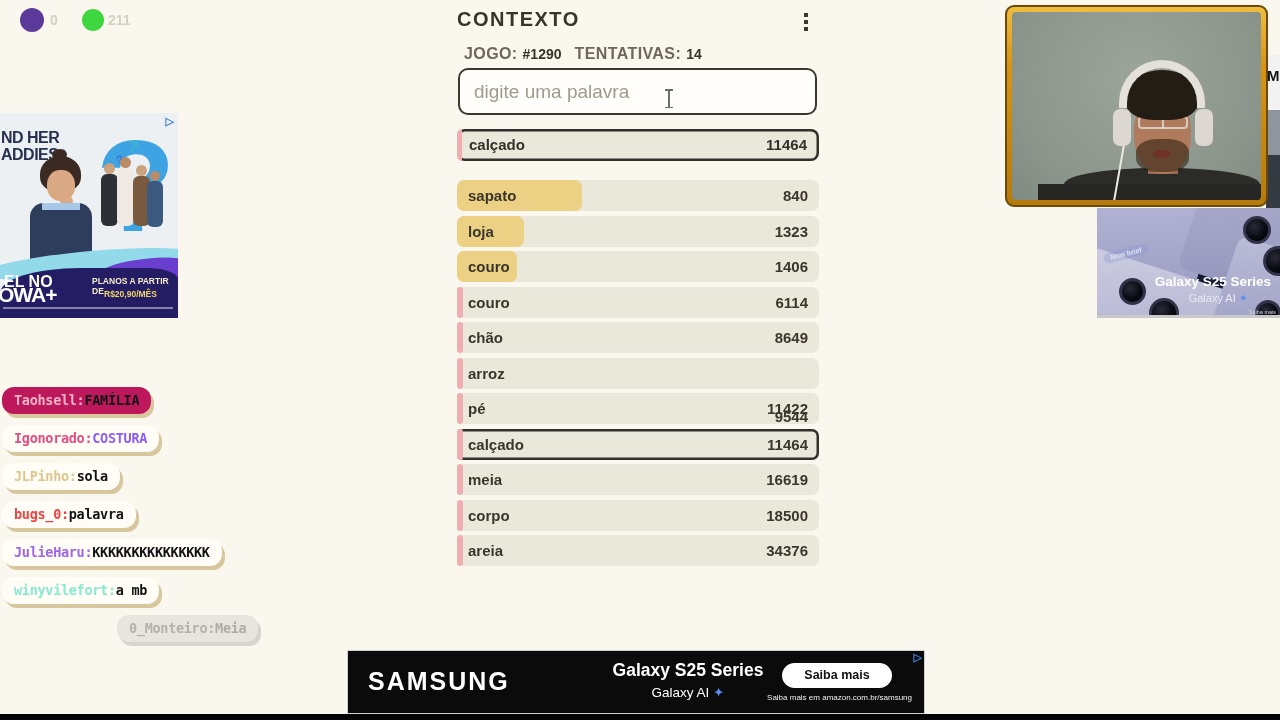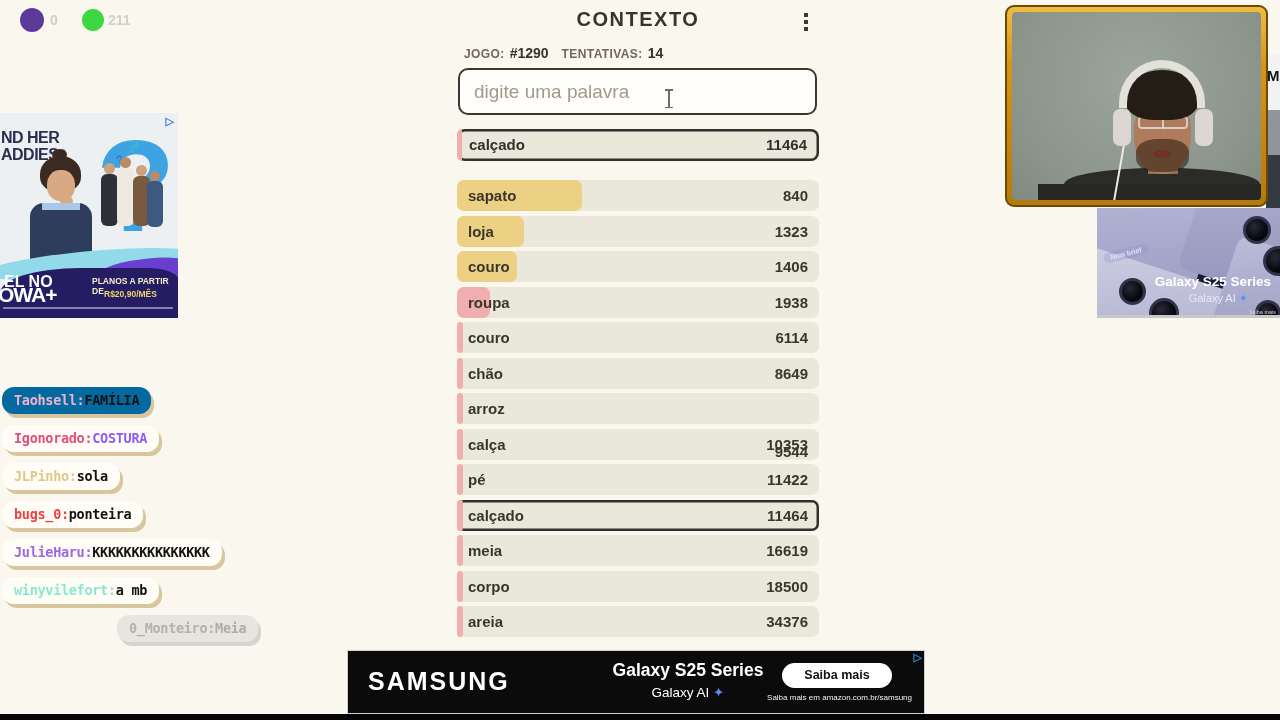--- a/index.html
+++ b/index.html
@@ -5,27 +5,27 @@
   html,body{margin:0;padding:0;background:#ffffff;}
   .stage{position:relative;width:1280px;height:720px;background:#faf7ef;overflow:hidden;
          font-family:"Liberation Sans",sans-serif;}
   .abs{position:absolute;}
 
   
   .dot{border-radius:50%;}
   .counter-num{font-weight:700;font-size:14px;color:rgba(205,201,190,0.85);}
 
   
-  .game-title{left:457px;top:8px;width:362px;text-align:center;font-size:20px;font-weight:800;
+  .game-title{left:457px;top:8px;width:362px;font-size:20px;font-weight:800;
               letter-spacing:1.5px;color:#38342c;}
   .kebab{left:799px;top:13px;width:14px;height:18px;display:flex;flex-direction:column;
          align-items:center;justify-content:space-between;cursor:pointer;}
   .kebab i{width:4px;height:4px;background:#3c3official;background:#3c382f;display:block;}
   .meta{left:464px;top:45px;display:flex;align-items:baseline;gap:5px;}
-  .meta .lbl{font-size:12px;font-weight:700;color:#6f6858;letter-spacing:.4px;}
+  .meta .lbl{font-size:16px;font-weight:700;color:#6f6858;letter-spacing:.4px;}
   .meta .val{font-size:14px;font-weight:800;color:#38342c;margin-right:8px;}
   .word-input{left:458px;top:68px;width:359px;height:47px;box-sizing:border-box;
               border:2px solid #3c382f;border-radius:10px;background:#fffefb;
               font-family:"Liberation Sans",sans-serif;font-size:19px;color:#3c382f;
               padding:0 14px;outline:none;}
   .word-input::placeholder{color:#a19a8c;}
   .ibeam{left:664px;top:89px;width:10px;height:19px;}
   .ibeam i{position:absolute;background:#6d6d6d;}
   .ibeam .v{left:4px;top:1px;width:1.5px;height:17px;}
   .ibeam .t{left:1px;top:0;width:8px;height:1.5px;}
@@ -221,49 +221,39 @@
         <span class="word" style="font-weight: 600;">loja</span>
         <span class="rank" style="font-weight: 600;">1323</span>
       </div>
 
       <div class="guess-row" style="--ring: transparent;">
         <i class="bar" style="width: 16.5%; background: rgb(236, 208, 131);"></i>
         <span class="word" style="font-weight: 600;">couro</span>
         <span class="rank" style="font-weight: 600;">1406</span>
       </div>
 
-      <div class="guess-row" style="--ring: transparent;">
-        <i class="bar" style="width: 9%; background: rgb(241, 174, 176);"></i>
-        <span class="word" style="font-weight: 600;">roupa</span>
-        <span class="rank" style="font-weight: 600;">1938</span>
-      </div>
 
       <div class="guess-row" style="--ring: transparent;">
         <i class="bar" style="width: 1.6%; background: rgb(241, 174, 176);"></i>
         <span class="word" style="font-weight: 600;">couro</span>
         <span class="rank" style="font-weight: 600;">6114</span>
       </div>
 
       <div class="guess-row" style="--ring: transparent;">
         <i class="bar" style="width: 1.6%; background: rgb(241, 174, 176);"></i>
         <span class="word" style="font-weight: 600; text-align: right;">chão</span>
         <span class="rank" style="font-weight: 600;">8649</span>
       </div>
 
       <div class="guess-row" style="--ring: transparent;">
         <i class="bar" style="width: 1.6%; background: rgb(241, 174, 176);"></i>
         <span class="word" style="font-weight: 600;">arroz</span>
         <span class="rank" style="font-weight: 600; margin-top: 43px;">9544</span>
       </div>
 
-      <div class="guess-row" style="--ring: transparent;">
-        <i class="bar" style="width: 1.6%; background: rgb(241, 174, 176);"></i>
-        <span class="word" style="font-weight: 600;">calça</span>
-        <span class="rank" style="font-weight: 600;">10353</span>
-      </div>
 
       <div class="guess-row" style="--ring: transparent;">
         <i class="bar" style="width: 1.6%; background: rgb(241, 174, 176);"></i>
         <span class="word" style="font-weight: 600;">pé</span>
         <span class="rank" style="font-weight: 600;">11422</span>
       </div>
 
       <div class="guess-row" style="--ring: #32302a;">
         <i class="bar" style="width: 1.6%; background: rgb(241, 174, 176);"></i>
         <span class="word" style="font-weight: 800;">calçado</span>
@@ -284,38 +274,38 @@
 
       <div class="guess-row" style="--ring: transparent;">
         <i class="bar" style="width: 1.6%; background: rgb(241, 174, 176);"></i>
         <span class="word" style="font-weight: 600;">areia</span>
         <span class="rank" style="font-weight: 600;">34376</span>
       </div>
     </div>
 
   <div class="abs chat">
 
-      <div class="bubble" style="background: #0369a1; border: rgb(138, 120, 80); box-shadow: rgb(216, 199, 158) 3px 4px 0px; margin-left: 0px;">
+      <div class="bubble" style="background: #be185d; border: rgb(138, 120, 80); box-shadow: rgb(216, 199, 158) 3px 4px 0px; margin-left: 0px;">
         <span style="color: rgb(242, 179, 198);">Taohsell:</span>
         <span style="color: rgb(18, 18, 18);">FAMÍLIA</span>
       </div>
 
       <div class="bubble" style="background: rgb(255, 253, 246); border: rgb(138, 120, 80); box-shadow: rgb(216, 199, 158) 3px 4px 0px; margin-left: 0px;">
         <span style="color: rgb(227, 79, 128);">Igonorado:</span>
         <span style="color: #8b5cf6;">COSTURA</span>
       </div>
 
       <div class="bubble" style="background: rgb(255, 253, 246); border: rgb(138, 120, 80); box-shadow: rgb(216, 199, 158) 3px 4px 0px; margin-left: 0px;">
         <span style="color: rgb(220, 200, 142);">JLPinho:</span>
         <span style="color: rgb(18, 18, 18);">sola</span>
       </div>
 
       <div class="bubble" style="background: rgb(255, 253, 246); border: rgb(138, 120, 80); box-shadow: rgb(216, 199, 158) 3px 4px 0px; margin-left: 0px;">
         <span style="color: #ef4444;">bugs_0:</span>
-        <span style="color: rgb(18, 18, 18);">ponteira</span>
+        <span style="color: rgb(18, 18, 18);">palavra</span>
       </div>
 
       <div class="bubble" style="background: rgb(255, 253, 246); border: rgb(138, 120, 80); box-shadow: rgb(216, 199, 158) 3px 4px 0px; margin-left: 0px;">
         <span style="color: rgb(157, 102, 227);">JulieHaru:</span>
         <span style="color: rgb(18, 18, 18);">KKKKKKKKKKKKKKK</span>
       </div>
 
       <div class="bubble" style="background: rgb(255, 253, 246); border: rgb(138, 120, 80); box-shadow: rgb(216, 199, 158) 3px 4px 0px; margin-left: 0px;">
         <span style="color: rgb(134, 234, 209);">winyvilefort:</span>
         <span style="color: rgb(18, 18, 18);">a mb</span>

